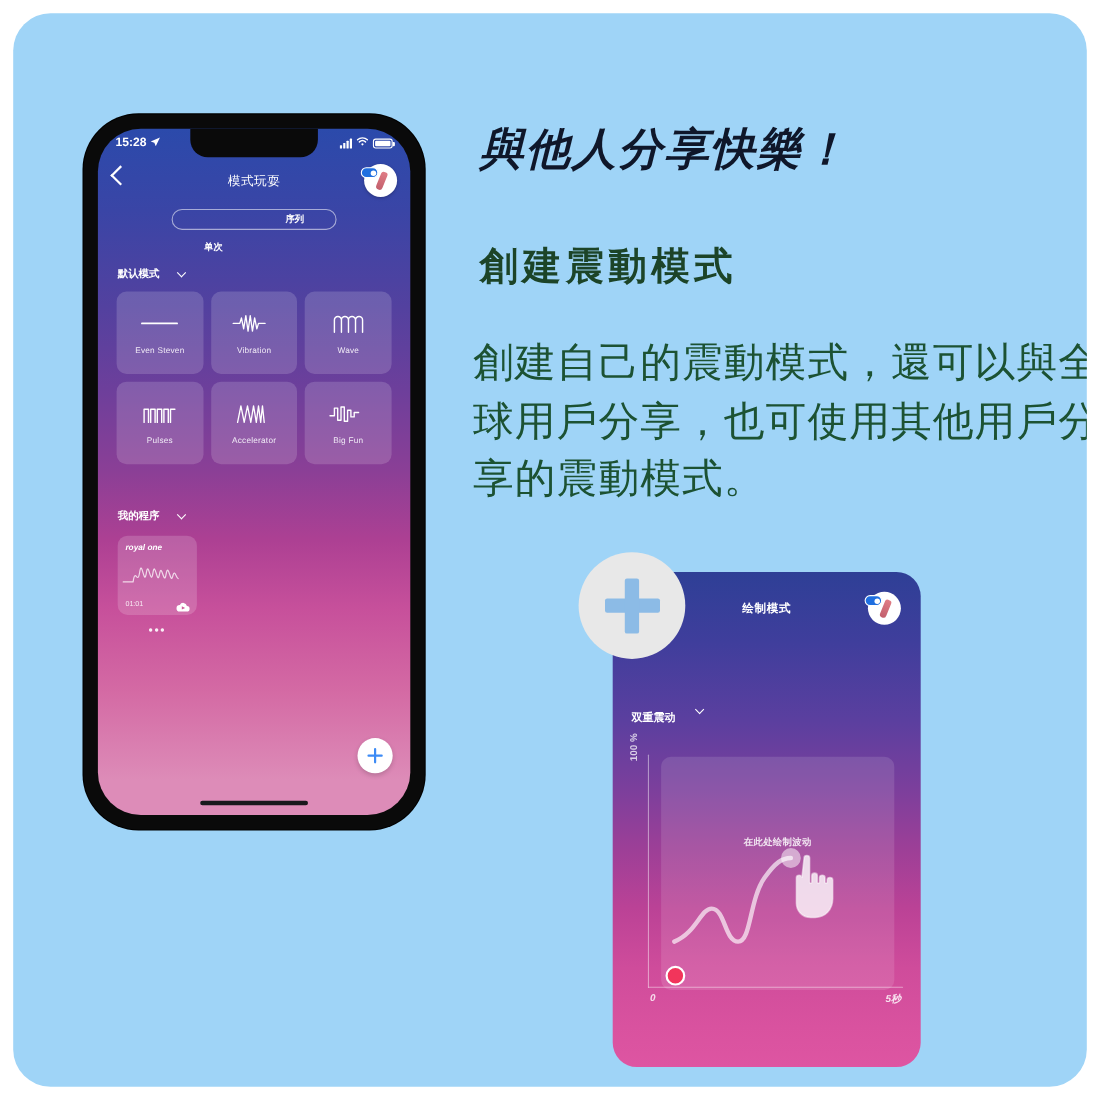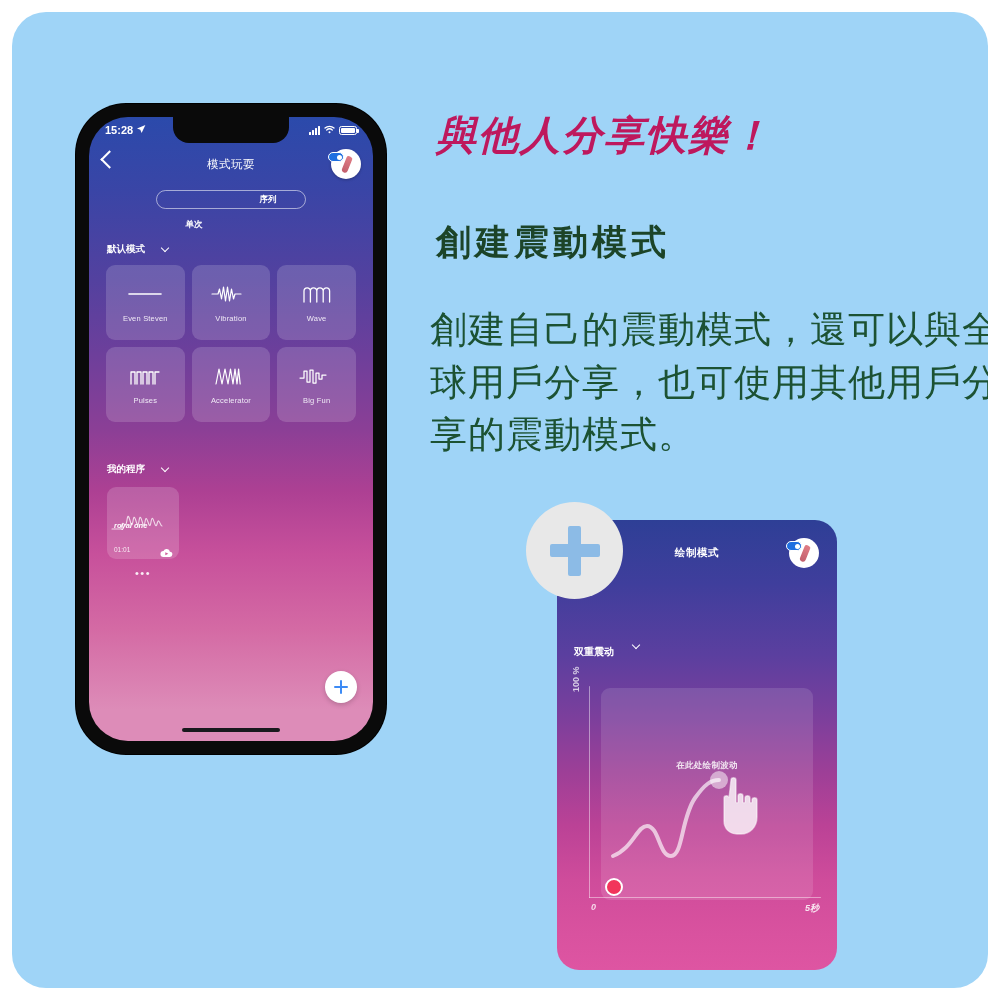--- a/index.html
+++ b/index.html
@@ -179,21 +179,21 @@
   }
 
   .prog-card {
     position: absolute; left: 18px; top: 370px;
     width: 72px; height: 72px;
     background: rgba(255,255,255,.17);
     border-radius: 9px; z-index: 3; cursor: pointer;
   }
   .prog-title {
     position: absolute; left: 7px; top: 6px;
-    color: #fff; font-size: 7.5px; font-style: italic; font-weight: 700; margin-top: 28px;
+    color: #fff; font-size: 7.5px; font-style: italic; font-weight: 700;
   }
   .prog-wave { position: absolute; left: 4px; top: 17px; }
   .prog-time {
     position: absolute; left: 7px; bottom: 6px;
     color: rgba(255,255,255,.85); font-size: 6.5px;
   }
   .prog-cloud {
     position: absolute; right: 6px; bottom: 5px;
     width: 13px; height: 10px; cursor: pointer;
   }
@@ -219,21 +219,21 @@
   .home-indicator {
     position: absolute; left: 50%; transform: translateX(-50%);
     bottom: 9px; width: 98px; height: 4px;
     background: #19191d; border-radius: 3px; z-index: 5;
   }
 
   
   .headline {
     position: absolute; left: 424px; top: 96px;
     width: 560px;
-    color: #be185d;
+    color: #0f172a;
     font-size: 40px; font-weight: 700; font-style: italic;
     letter-spacing: 2px;
     white-space: nowrap;
   }
   .subhead {
     position: absolute; left: 424px; top: 207px;
     color: #1c4428;
     font-size: 35px; font-weight: 700;
     letter-spacing: 4px;
     white-space: nowrap;

